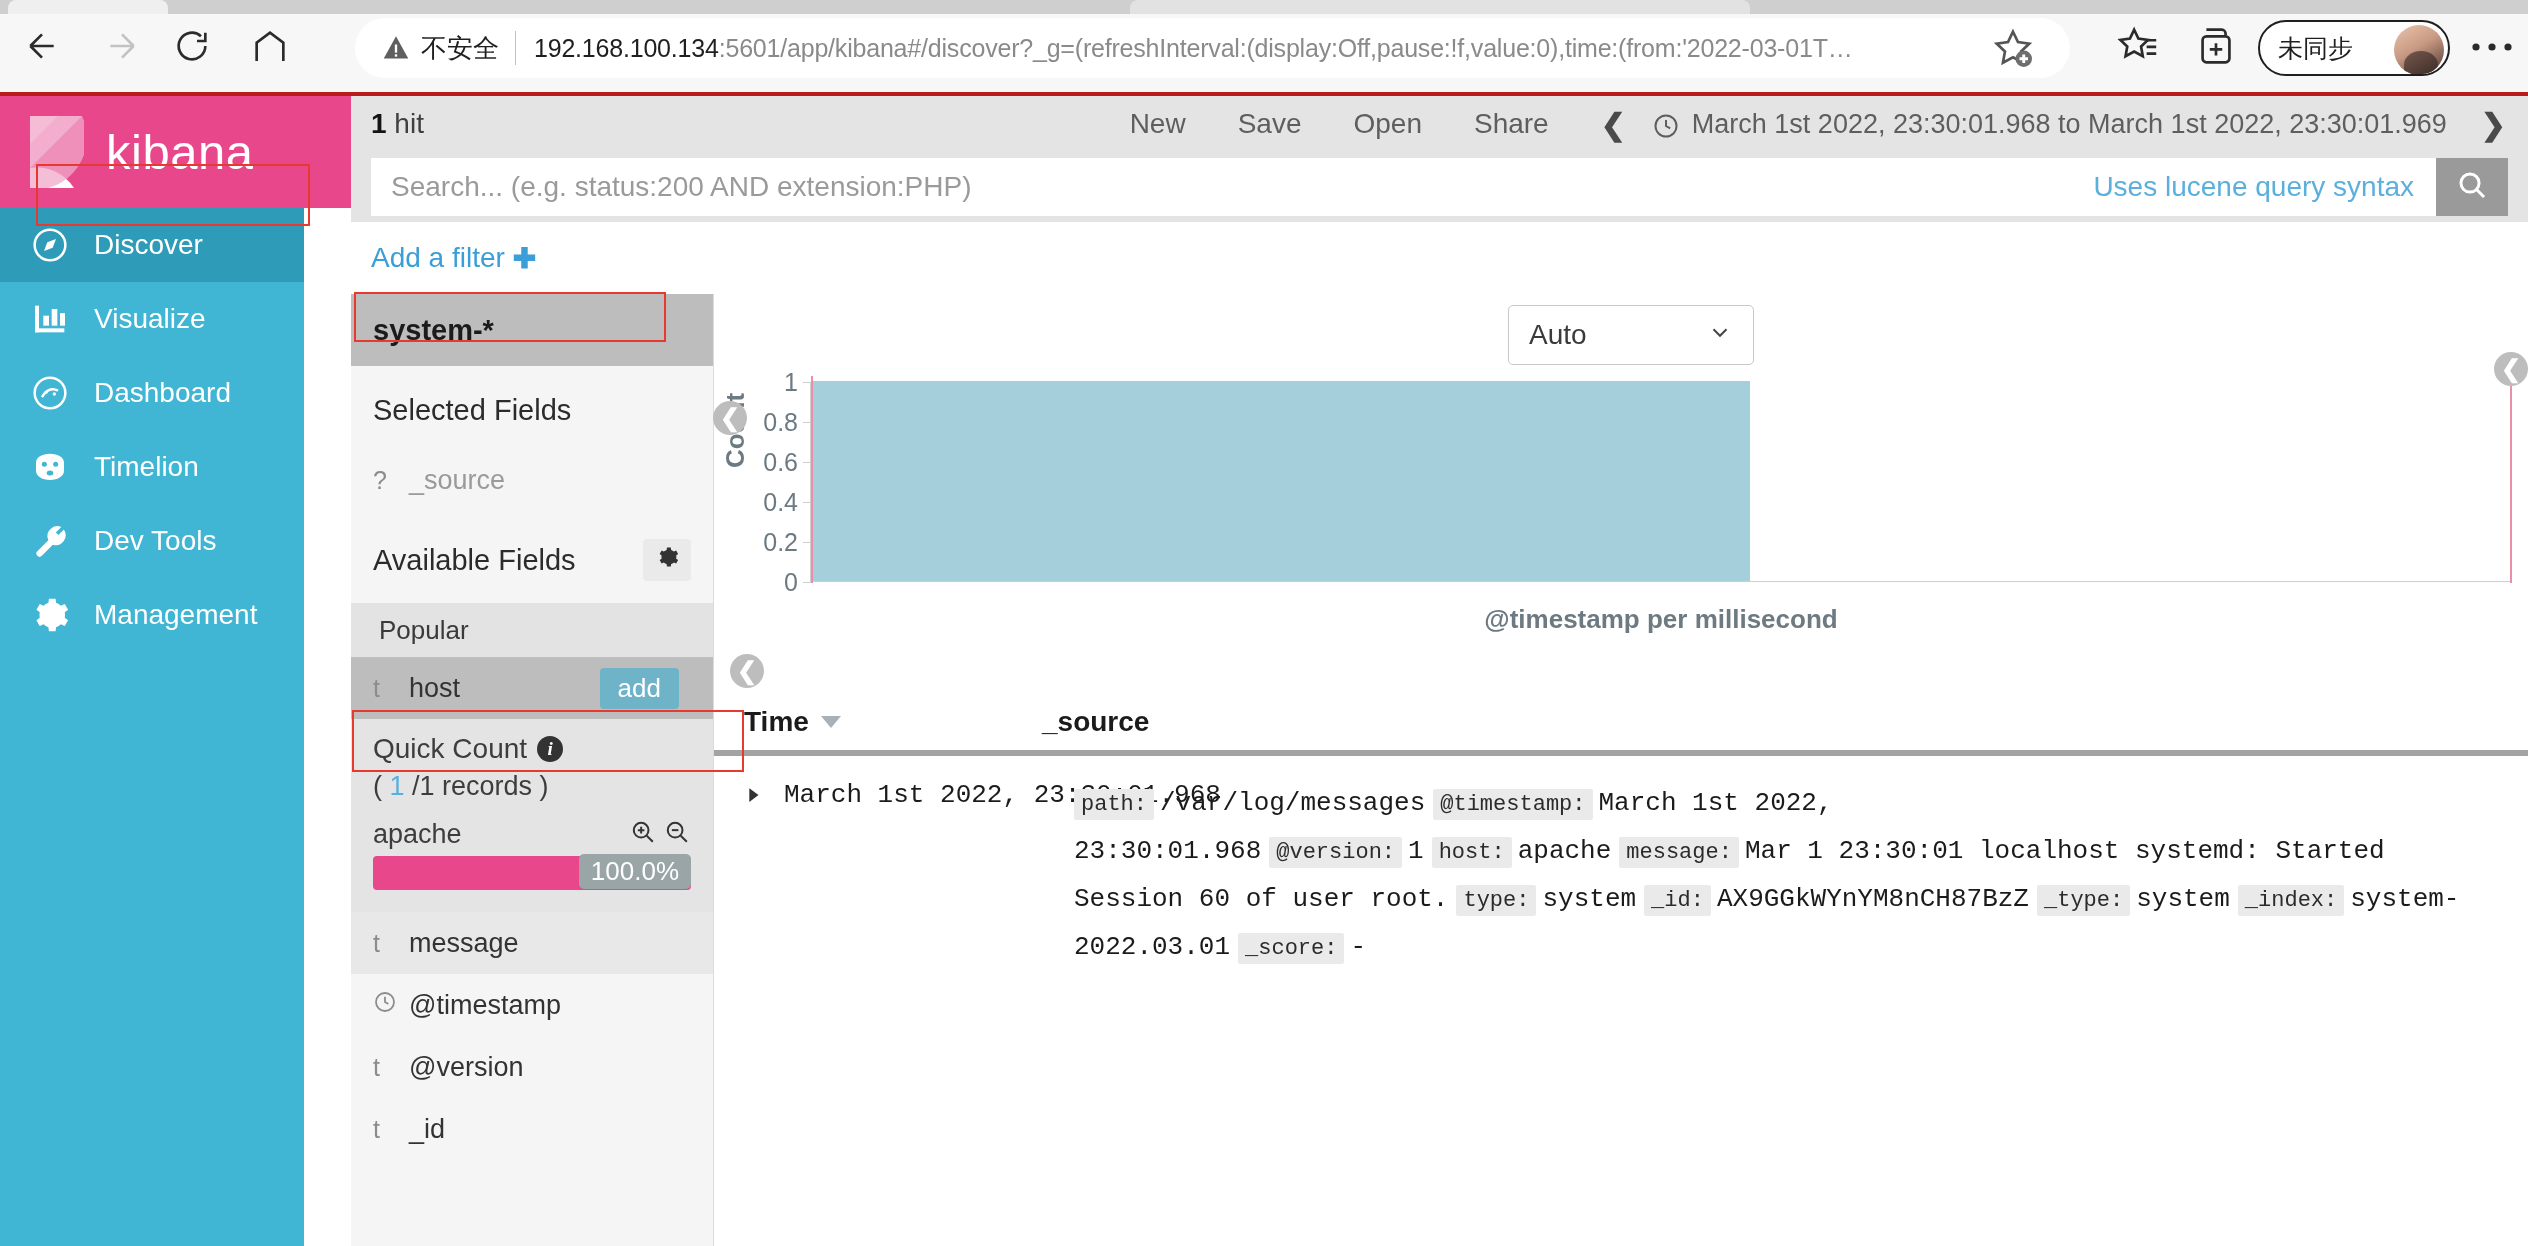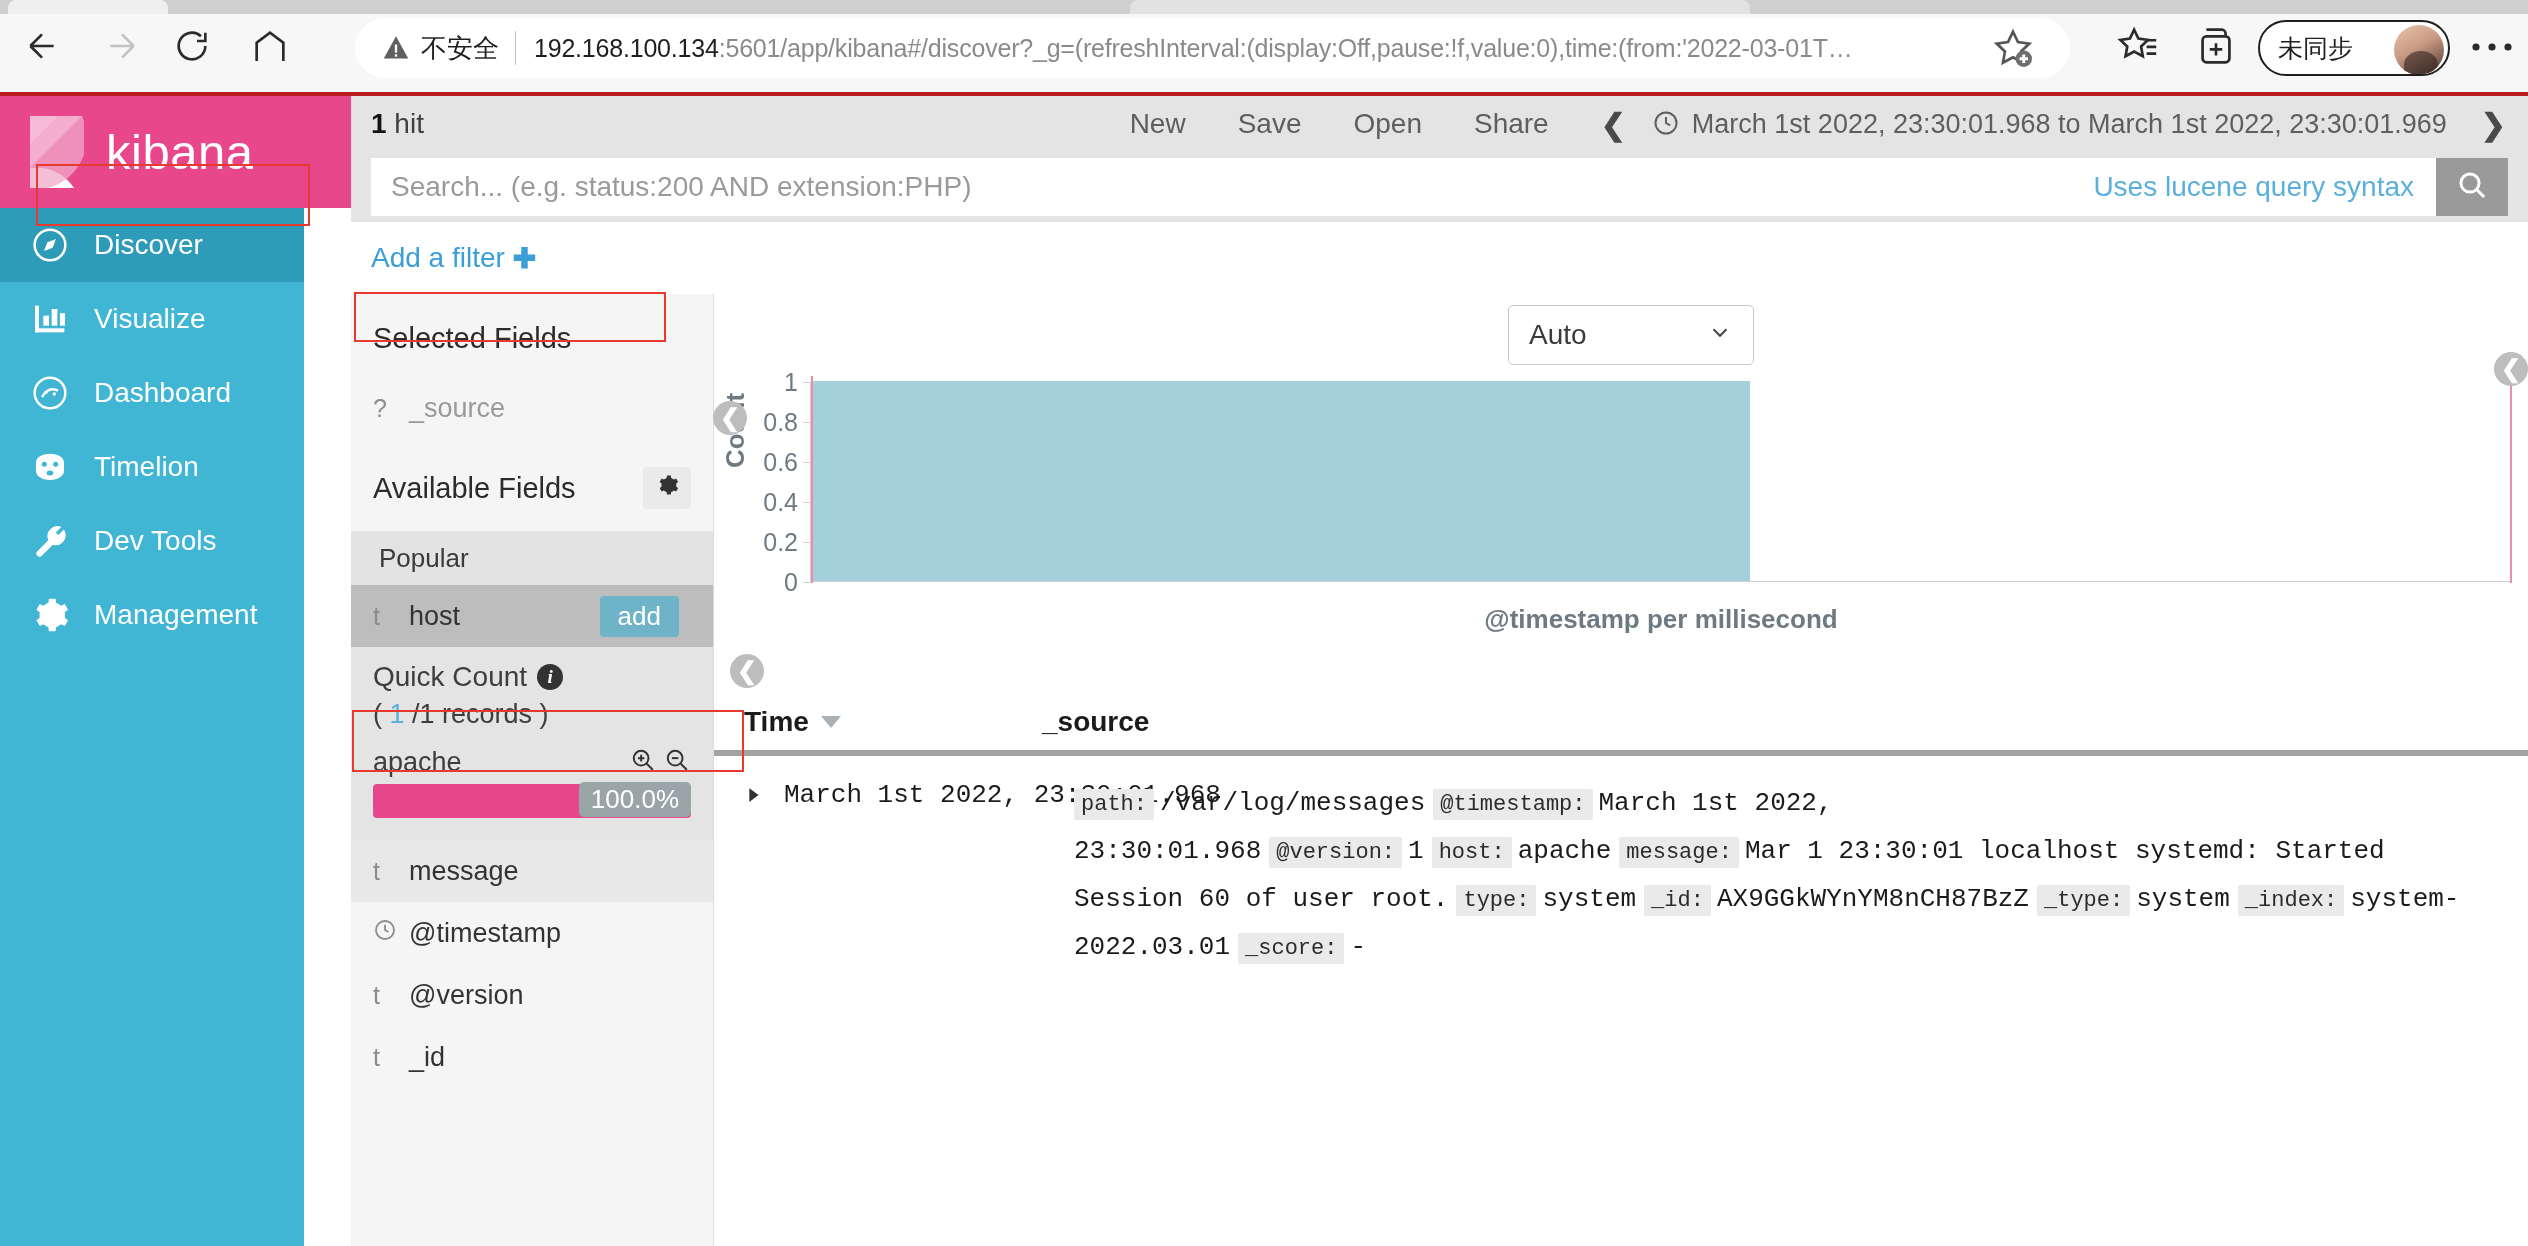--- a/index.html
+++ b/index.html
@@ -161,21 +161,21 @@
   .tb-link {
     font-size: 28px; color: #5e5e5e; margin-right: 52px; cursor: pointer;
     white-space: nowrap;
   }
   .chev-btn {
     font-size: 30px; color: #4a4a4a; cursor: pointer;
     margin-right: 26px; font-weight: 700;
   }
   .time-range {
     font-size: 27px; color: #5e5e5e; white-space: nowrap;
-    display: flex; align-items: flex-start; cursor: pointer;
+    display: flex; align-items: flex-end; cursor: pointer;
   }
   .clock-ico { margin-right: 12px; display:flex; align-items:center; }
   .chev-right-btn {
     font-size: 30px; color: #4a4a4a; cursor: pointer;
     margin: 0 22px 0 34px; font-weight: 700;
   }
 
   
   .kb-searchrow {
     position: absolute; left: 351px; top: 56px;
@@ -617,20 +617,23 @@
 
   <div class="kb-filterrow">
     <span class="add-filter">
       <span>Add a filter</span>
       <span class="plus">✚</span>
     </span>
   </div>
 
   <div class="kb-fieldpanel">
 
+    <div class="idx-pattern">
+      <span class="idx-pattern-label">system-*</span>
+    </div>
 
     <div class="fp-section">
       <span>Selected Fields</span>
     </div>
 
     <div class="fp-field muted">
       <span class="ftype">?</span>
       <span class="fname">_source</span>
     </div>
 

